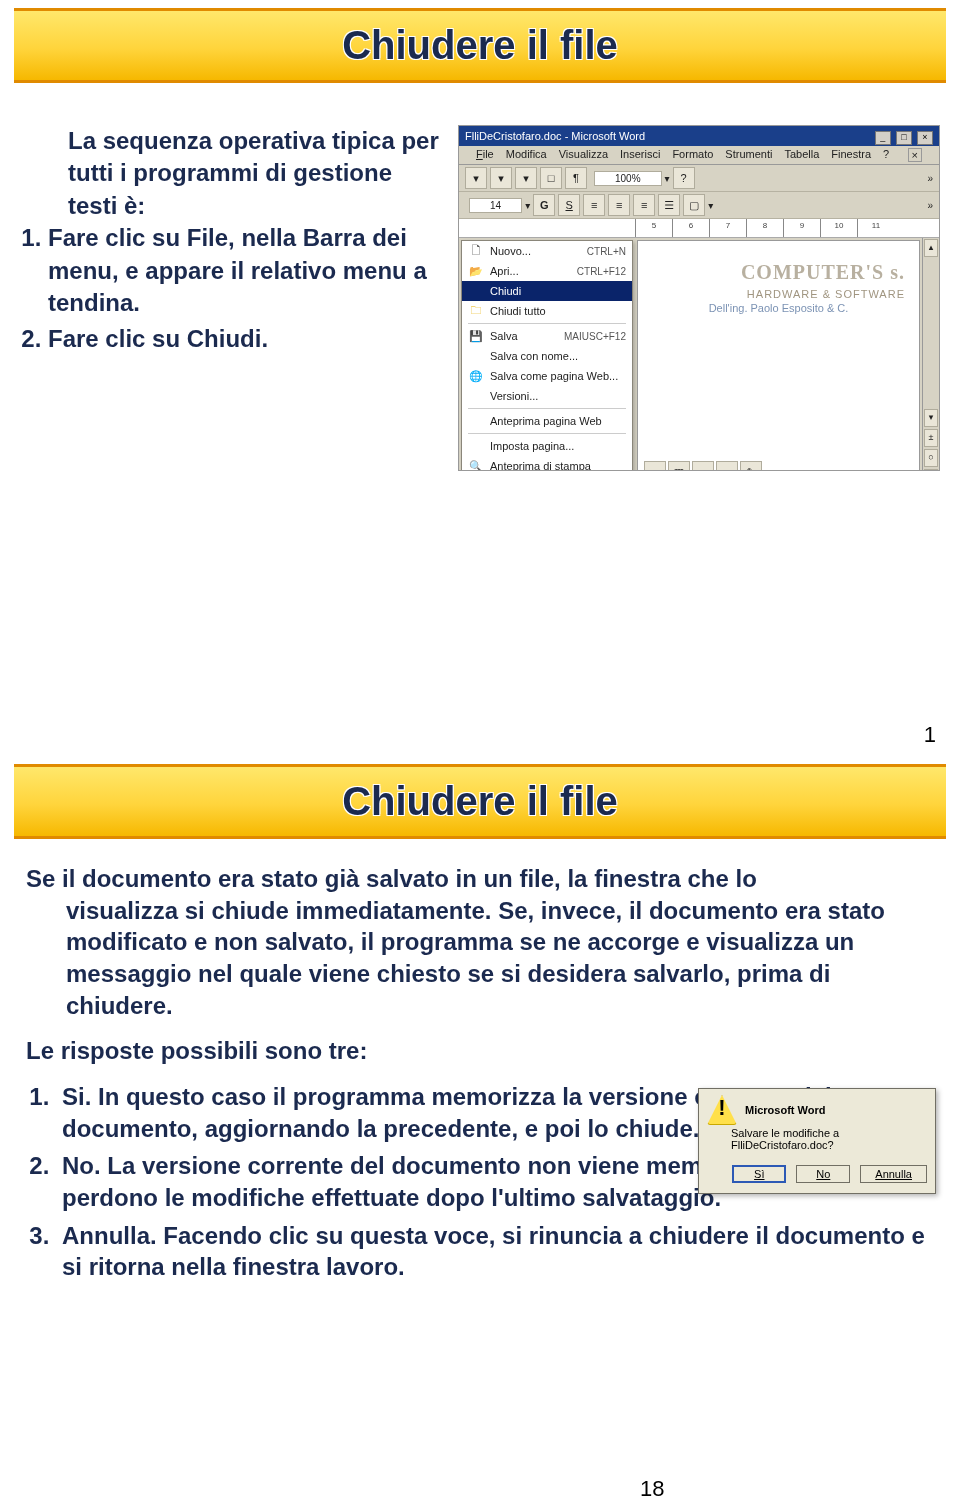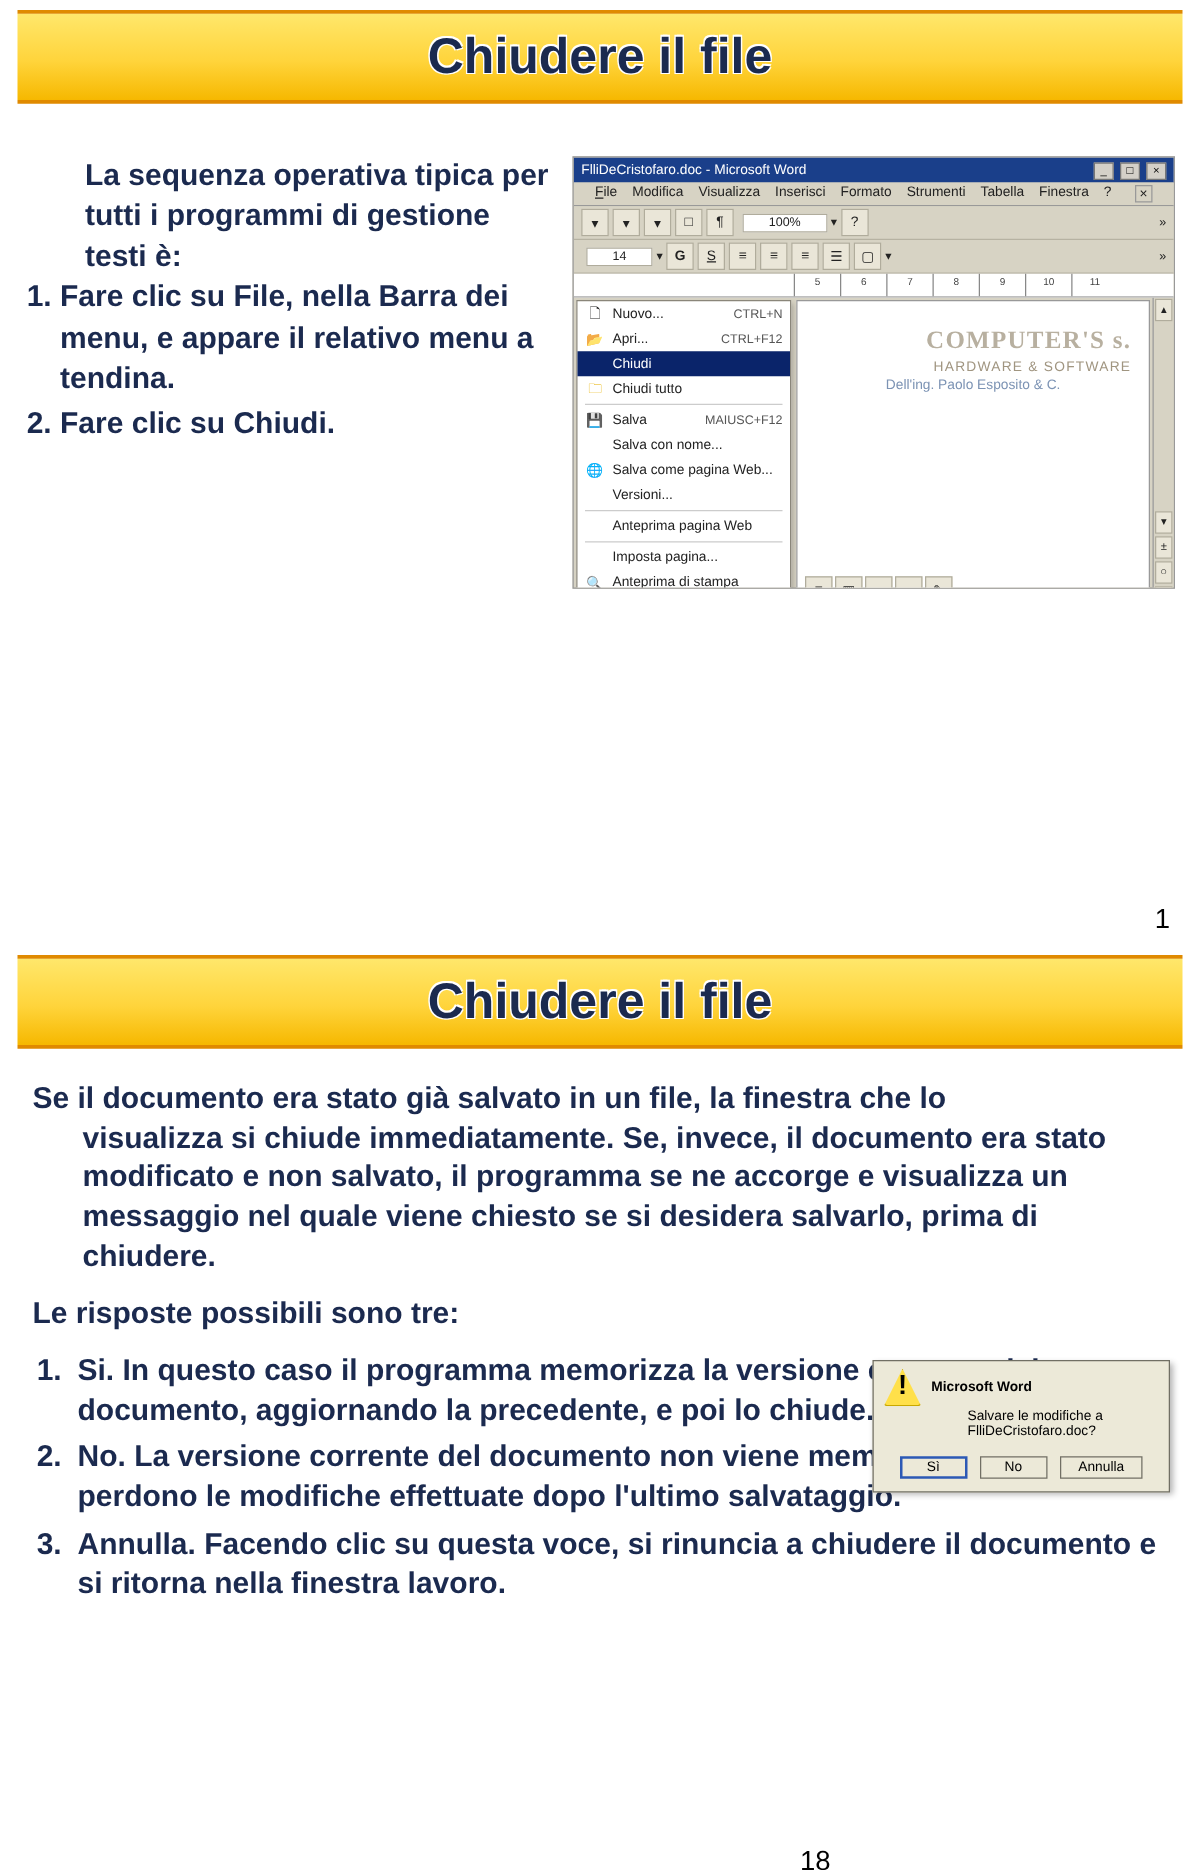--- a/index.html
+++ b/index.html
@@ -56,22 +56,22 @@
 
   .slide2-body { padding: 0 26px; color:#1b2a4f; font-size:24px; font-weight:bold; line-height:1.32; }
   .slide2-body .para { margin-bottom:14px; }
   .slide2-body .para .indent2 { padding-left:40px; display:block; }
   ol.answers { margin:4px 0 0 30px; padding:0; }
   ol.answers li { margin-bottom:6px; padding-left:6px; }
   .alert-box { position:absolute; right:24px; top:324px; width:236px; background:#ece9d8; border:1px solid #716f64; box-shadow:2px 2px 5px rgba(0,0,0,0.3); font-family:Tahoma,Arial,sans-serif; font-size:11px; color:#000; font-weight:normal; }
   .alert-head { display:flex; align-items:center; padding:6px 8px 2px; gap:8px; }
   .alert-icon { width:28px; height:28px; background:#ffe04a; border:1px solid #c9a800; border-radius:3px; position:relative; font-size:22px; text-align:center; line-height:24px; font-weight:bold; color:#000; clip-path: polygon(50% 0%, 100% 100%, 0% 100%);}
   .alert-title { font-weight:bold; font-size:11px; }
-  .alert-msg { padding:0 8px 8px 56px; font-size:11px;margin-left:19px; }
-  .alert-btns { display:flex; justify-content:center; gap:10px; padding:6px 8px 10px; }
+  .alert-msg { padding:0 8px 8px 32px; font-size:11px; }
+  .alert-btns { display:flex; justify-content:flex-end; gap:10px; padding:6px 8px 10px;text-decoration:underline; }
   .alert-btns button { font-family:Tahoma,Arial,sans-serif; font-size:11px; padding:1px 14px; background:#ece9d8; border:1px solid #716f64; min-width:54px;}
   .alert-btns button.default { border:2px solid #2c59b5; }
   .pagenum2 { position:absolute; bottom:10px; left:50%; transform:translateX(160px); font-family:Arial,sans-serif; font-size:22px; color:#000; font-weight:normal;}
   .u { text-decoration:underline; }
 </style>
 </head>
 <body>
 
 <div class="slide">
   <div class="title-banner">

